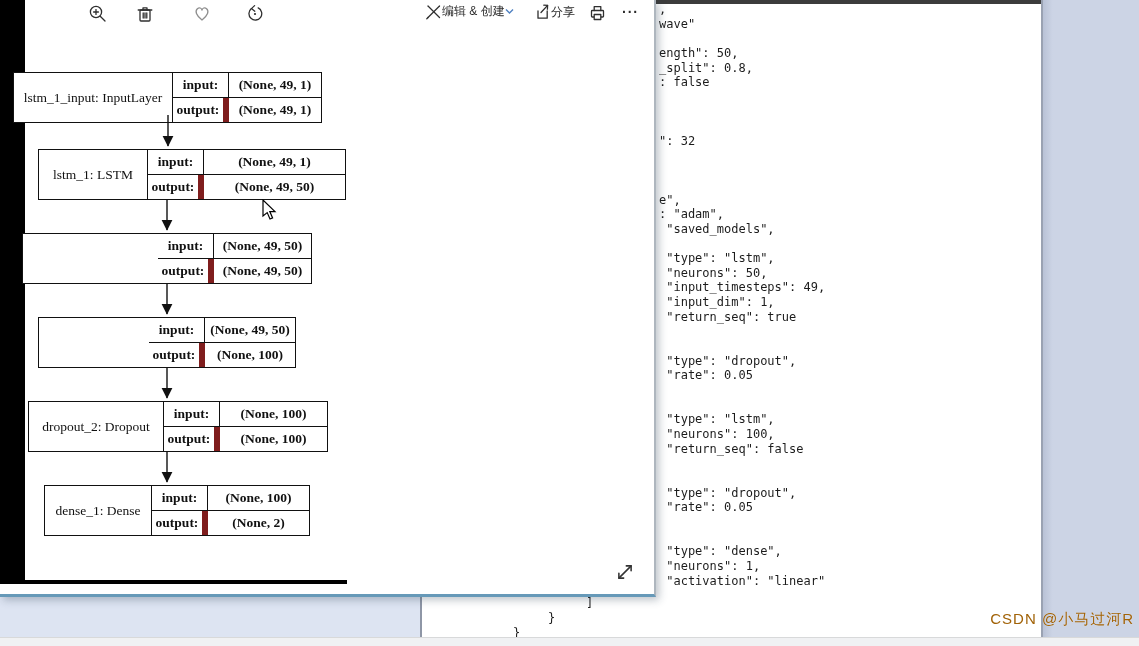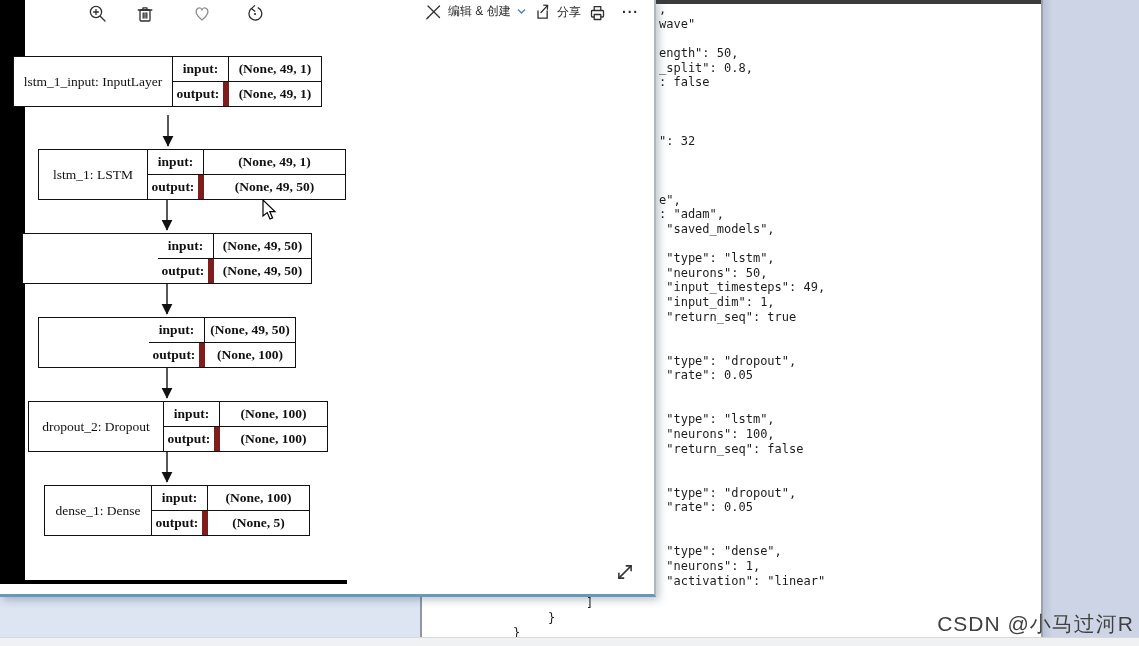--- a/index.html
+++ b/index.html
@@ -14,32 +14,32 @@
                font:12px "DejaVu Sans Mono","Liberation Mono",monospace;
                line-height:14.65px;color:#1c1c1c;white-space:pre;}
   .bracket{position:absolute;font:12px "DejaVu Sans Mono","Liberation Mono",monospace;color:#1c1c1c;}
 
   
   #right-panel{position:absolute;left:1043px;top:0;width:96px;height:637px;
                background:linear-gradient(to right,#b9c2d6,#ccd4e5 10%);}
   #bottomleft-panel{position:absolute;left:0;top:597px;width:420px;height:40px;background:#dde4f2;}
   #taskbar-strip{position:absolute;left:0;top:637px;width:1139px;height:9px;
                  background:#f0f1f3;border-top:1px solid #d8d9da;box-sizing:border-box;}
-  #watermark{position:absolute;right:5px;top:610px;font-size:21px;letter-spacing:1px;
-             color:#404040;text-shadow:0 0 1px rgba(255,255,255,.6);}
+  #watermark{position:absolute;right:5px;top:610px;font-size:15px;letter-spacing:1px;
+             color:#a16207;text-shadow:0 0 1px rgba(255,255,255,.6);}
 
   
   #viewer{position:absolute;left:0;top:0;width:656px;height:597px;background:#fff;
           border-right:2px solid #aeb6be;border-bottom:3px solid #6699b8;box-sizing:border-box;
           box-shadow:3px 3px 8px rgba(40,60,80,.3);}
   #photo-edge-left{position:absolute;left:0;top:0;width:25px;height:584px;background:#000;}
   #photo-edge-bottom{position:absolute;left:0;top:580px;width:347px;height:4px;background:#000;}
 
   
-  .tbtn{position:absolute;display:flex;align-items:center;gap:6px;cursor:default;}
+  .tbtn{position:absolute;display:flex;align-items:center;cursor:default;}
   .tbtn svg{display:block;}
   .tlabel{font-size:12px;color:#2b2b2b;white-space:nowrap;}
   .icon-stroke{stroke:#2f2f2f;fill:none;stroke-width:1.3;stroke-linecap:round;stroke-linejoin:round;}
   .icon-soft{stroke:#8f8f8f;fill:none;stroke-width:1.3;stroke-linecap:round;stroke-linejoin:round;}
 
   
   .node{position:absolute;display:grid;grid-template-rows:1fr 1fr;height:51px;
         background:#fff;border:1px solid #111;box-sizing:border-box;
         font-family:"Liberation Serif","DejaVu Serif",serif;font-size:13.5px;color:#111;}
   .n-label{grid-row:1/3;grid-column:1;display:flex;align-items:center;justify-content:center;
@@ -186,21 +186,21 @@
         </g>
       </svg>
     </div>
 
     <div class="tbtn" style="left:622px;top:4px;">
       <span class="tlabel" style="font-size:14px;font-weight:bold;letter-spacing:1px;">···</span>
     </div>
 
     <div>
 
-      <div class="node" style="left:13px;top:56px;width:309px;grid-template-columns:159px 56px 1fr;">
+      <div class="node" style="left:13px;top:72px;width:309px;grid-template-columns:159px 56px 1fr;">
         <div class="n-label">lstm_1_input: InputLayer</div>
         <div class="cell io-in">input:</div>
         <div class="cell val-in">(None, 49, 1)</div>
         <div class="cell io-out">output:</div>
         <div class="cell val-out">(None, 49, 1)</div>
       </div>
 
       <div class="node" style="left:38px;top:149px;width:308px;grid-template-columns:109px 56px 1fr;">
         <div class="n-label">lstm_1: LSTM</div>
         <div class="cell io-in">input:</div>
@@ -229,21 +229,21 @@
         <div class="cell val-in">(None, 100)</div>
         <div class="cell io-out">output:</div>
         <div class="cell val-out">(None, 100)</div>
       </div>
 
       <div class="node" style="left:44px;top:485px;width:266px;grid-template-columns:107px 56px 1fr;">
         <div class="n-label">dense_1: Dense</div>
         <div class="cell io-in">input:</div>
         <div class="cell val-in">(None, 100)</div>
         <div class="cell io-out">output:</div>
-        <div class="cell val-out">(None, 5)</div>
+        <div class="cell val-out">(None, 2)</div>
       </div>
 
       <svg id="arrows-svg" width="656" height="594">
         <defs>
           <marker id="ah" markerWidth="9" markerHeight="8" refX="7.5" refY="4" orient="auto">
             <path d="M0,0 L8,4 L0,8 Z" fill="#111"></path>
           </marker>
         </defs>
         <g stroke="#111" stroke-width="1.4">
           <line x1="168" y1="115" x2="168" y2="146" marker-end="url(#ah)"></line>

